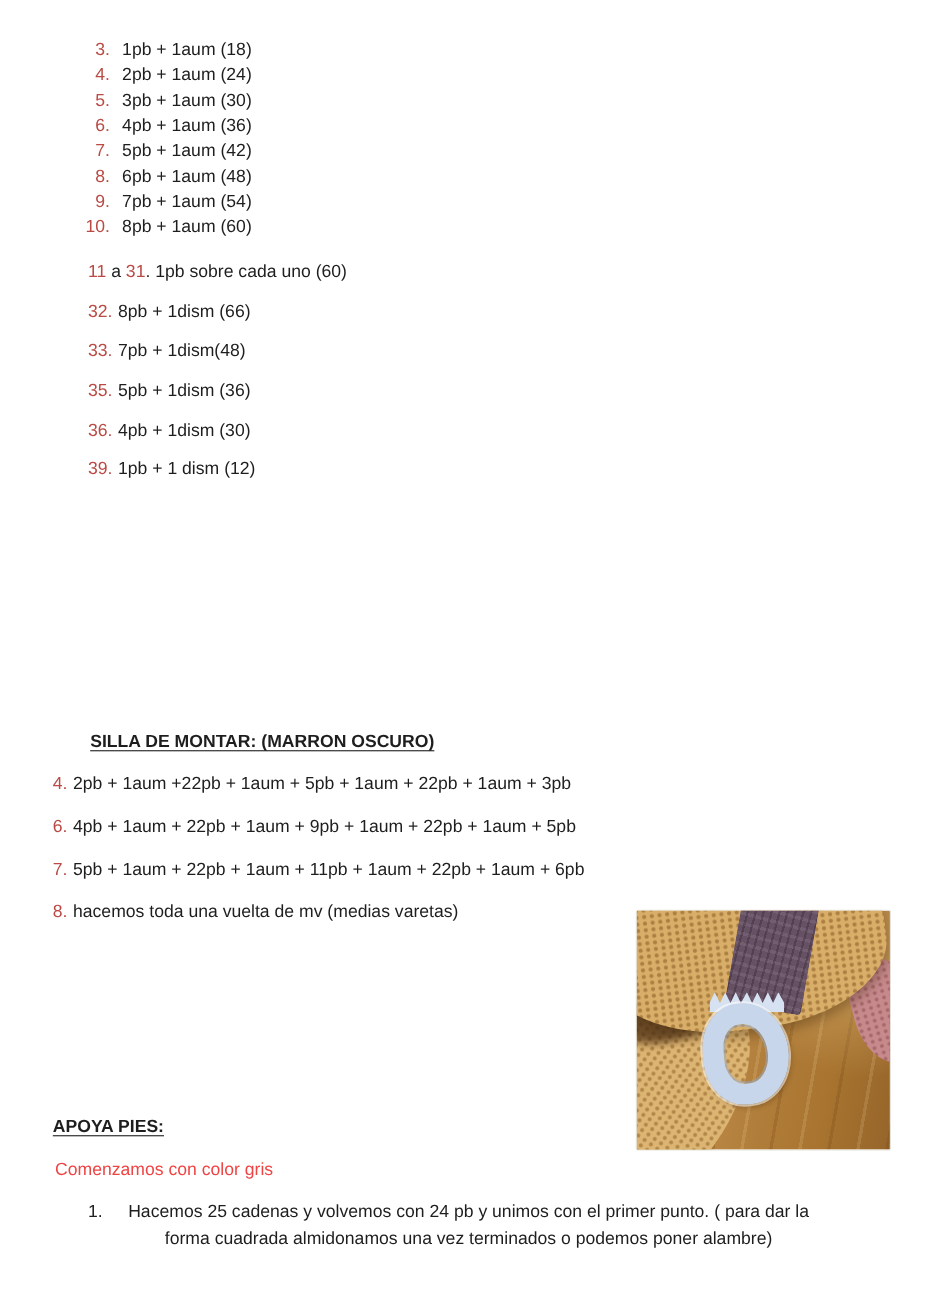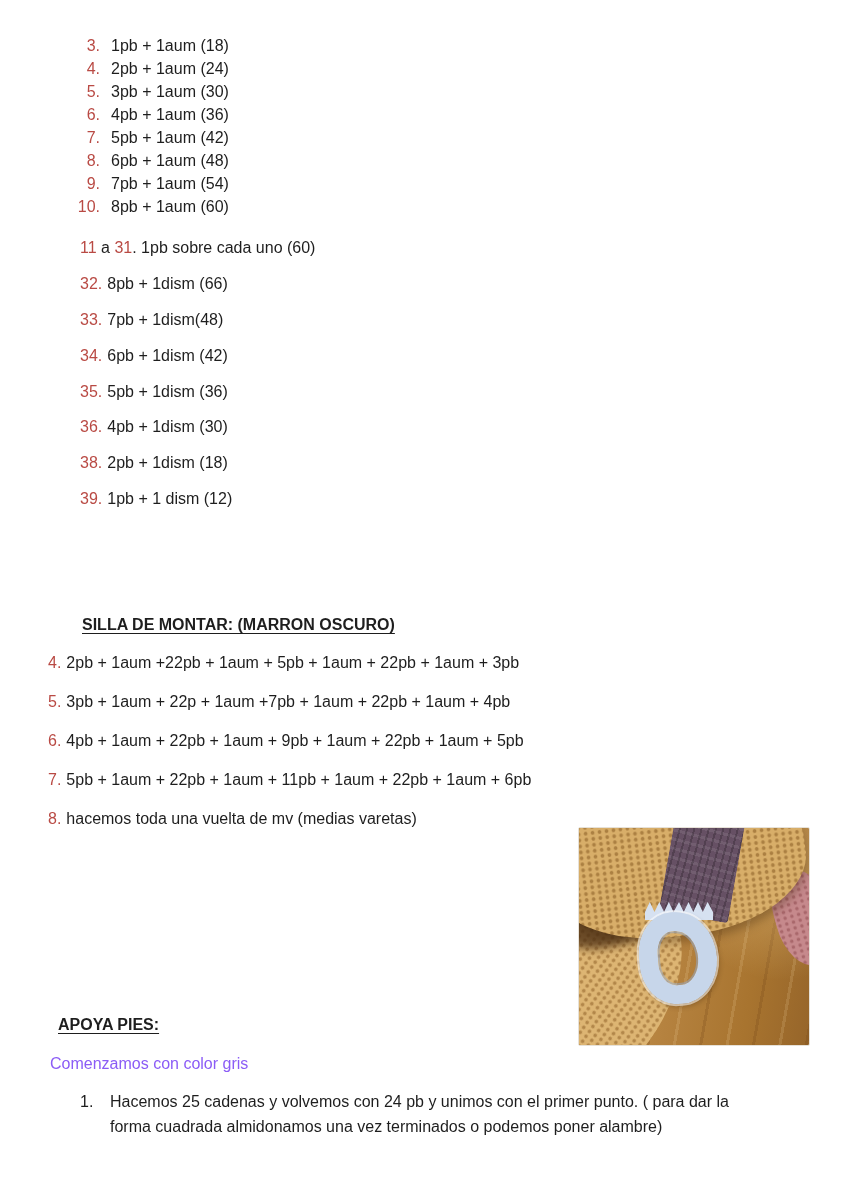--- a/index.html
+++ b/index.html
@@ -6,51 +6,51 @@
   .page{
     position:relative;
     width:843px;height:1191px;
     background:#ffffff;
     font-family:"Liberation Sans","DejaVu Sans",sans-serif;
     color:#1e1e1e;
     font-size:16px;
     overflow:hidden;
   }
   .red{color:#b94a44;}
-  .blue{color:#8b5cf6;}
+  .blue{color:#ef4444;}
 
   
   .tight-list{position:absolute;left:68px;top:34px;}
   .trow{display:flex;line-height:23px;}
   .tnum{width:32px;text-align:right;margin-right:11px;flex:0 0 auto;}
   
   .spaced-list{position:absolute;left:80px;top:238px;}
   .srow{height:35.9px;line-height:20px;white-space:nowrap;}
   .sr-num{margin-right:5px;margin-top:12px;}
 
   
-  .saddle{position:absolute;left:48px;top:614px;width:712px;}
+  .saddle{position:absolute;left:48px;top:664px;width:712px;}
   .sec-heading{
     font-weight:bold;
     text-decoration:underline;
     text-underline-offset:3px;
     margin:0 0 0 34px;
     line-height:22px;
   }
   .step{margin:14px 0 0 0;line-height:25px;}
   .stepnum{margin-right:5px;}
   .stepnum.nogap{margin-right:0;}
 
   
   .footrest{position:absolute;left:48px;top:1014px;width:712px;}
-  .footrest .sec-heading{margin-left:10px;}
+  .footrest .sec-heading{margin-left:0;}
   .fr-intro{margin:17px 0 0 2px;line-height:21px;}
   .fr-step{display:flex;margin:15px 0 0 32px;}
   .fr-num{width:30px;flex:0 0 auto;line-height:25px;}
-  .fr-text{width:632px;line-height:25px;}
+  .fr-text{width:632px;line-height:25px;text-align:center;}
 
   
   .photo{
     position:absolute;left:578px;top:827px;width:230px;height:217px;
     overflow:hidden;border:1px solid #e6e1d8;border-radius:2px;
     background:
       radial-gradient(circle at 88% 18%, rgba(255,225,165,.40), rgba(255,225,165,0) 42%),
       repeating-linear-gradient(100deg, rgba(110,65,20,.22) 0 3px, rgba(110,65,20,0) 3px 26px, rgba(255,232,185,.14) 26px 29px, rgba(255,232,185,0) 29px 52px),
       linear-gradient(100deg,#cb9d56 0%,#b5823f 45%,#a8742f 75%,#96652a 100%);
   }
@@ -141,31 +141,28 @@
     <div class="trow">
         <span class="tnum red">10.</span>
         <span>8pb + 1aum (60)</span>
       </div>
   </div>
 
   <div class="spaced-list">
     <div class="srow"><span class="red">11</span><span> a </span><span class="red">31</span><span>. 1pb sobre cada uno (60)</span></div>
     <div class="srow"><span class="sr-num red">32.</span><span>8pb + 1dism (66)</span></div>
     <div class="srow"><span class="sr-num red">33.</span><span>7pb + 1dism(48)</span></div>
-    <div class="srow"><span class="sr-num red">34.</span><span>6pb + 1dism (42)</span></div>
     <div class="srow"><span class="sr-num red">35.</span><span>5pb + 1dism (36)</span></div>
     <div class="srow"><span class="sr-num red">36.</span><span>4pb + 1dism (30)</span></div>
-    <div class="srow"><span class="sr-num red">38.</span><span>2pb + 1dism (18)</span></div>
     <div class="srow"><span class="sr-num red">39.</span><span>1pb + 1 dism (12)</span></div>
   </div>
 
   <div class="saddle">
     <div class="sec-heading">SILLA DE MONTAR: (MARRON OSCURO)</div>
     <p class="step"><span class="stepnum red">4.</span><span>2pb + 1aum +22pb + 1aum + 5pb + 1aum + 22pb + 1aum + 3pb</span></p>
-    <p class="step"><span class="stepnum red">5.</span><span>3pb + 1aum + 22p + 1aum +7pb + 1aum + 22pb + 1aum + 4pb</span></p>
     <p class="step"><span class="stepnum red">6.</span><span>4pb + 1aum + 22pb + 1aum + 9pb + 1aum + 22pb + 1aum + 5pb</span></p>
     <p class="step"><span class="stepnum red">7.</span><span>5pb + 1aum + 22pb + 1aum + 11pb + 1aum + 22pb + 1aum + 6pb</span></p>
     <p class="step"><span class="stepnum red">8.</span><span>hacemos toda una vuelta de mv (medias varetas)</span></p>
   </div>
 
   <div class="photo" title="Foto: correa de crochet marron oscuro con hebilla de anillo celeste sobre piso de madera">
     <div class="tan-limb"></div>
     <div class="body-shadow"></div>
     <div class="pink-piece"></div>
     <div class="tan-body"></div>

